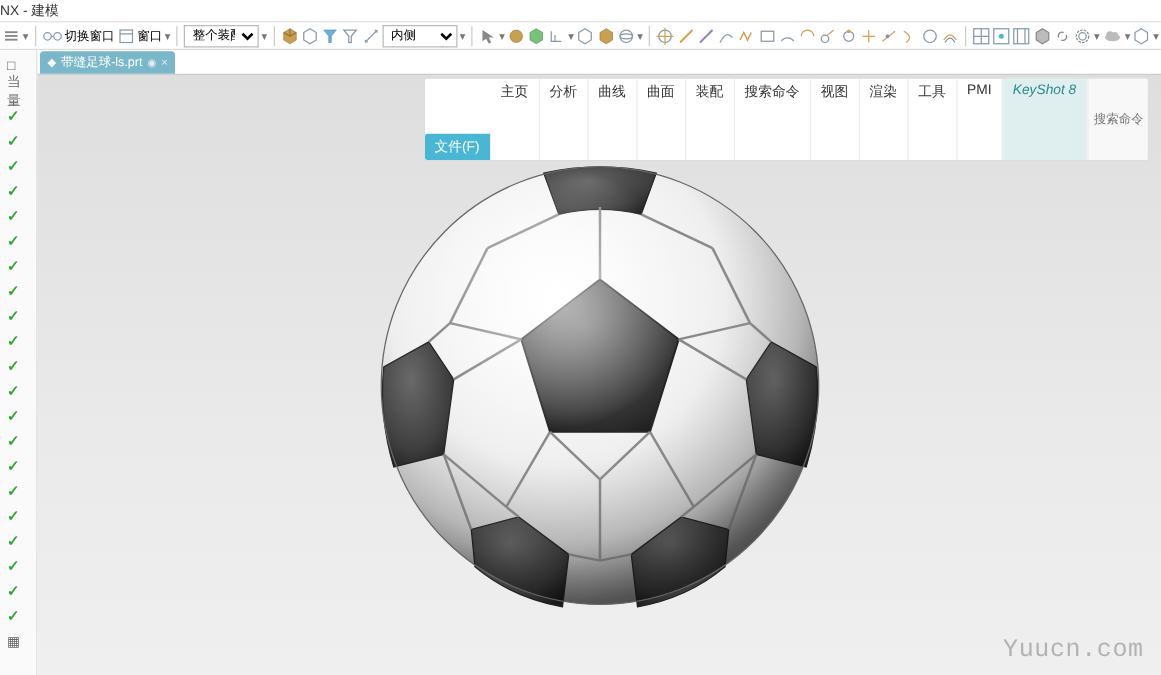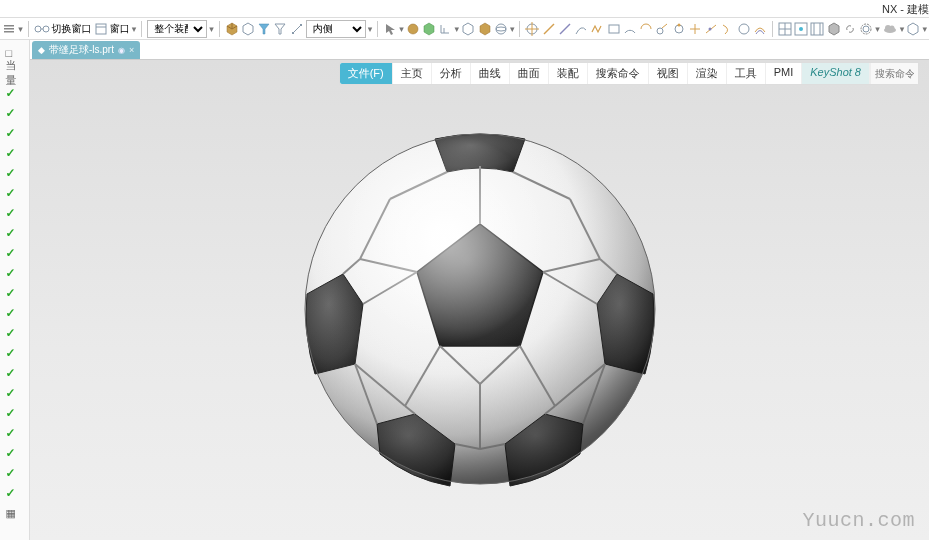--- a/index.html
+++ b/index.html
@@ -1,18 +1,18 @@
 <!DOCTYPE html>
 <html><head>
 <meta charset="utf-8">
 <style>
 * { margin: 0; padding: 0; box-sizing: border-box; font-family: "Microsoft YaHei", Arial, sans-serif; }
 body { width: 929px; height: 540px; overflow: hidden; background: #f0f0f0; font-size: 11px; }
 
-.titlebar { height: 18px; background: #fff; border-bottom: 1px solid #ddd; text-align: right; line-height: 18px; font-size: 11px; color: #333; }
+.titlebar { height: 18px; background: #fff; border-bottom: 1px solid #ddd; text-align: left; line-height: 18px; font-size: 11px; color: #333; }
 
 .toolbar1 { height: 22px; background: #fff; border-bottom: 1px solid #ddd; display: flex; align-items: center; padding: 0 2px; gap: 2px; }
 .toolbar1 .icon-btn { width: 18px; height: 18px; display: inline-flex; align-items: center; justify-content: center; cursor: pointer; border-radius: 2px; }
 .toolbar1 .sep { width: 1px; height: 16px; background: #ccc; margin: 0 3px; }
 .toolbar1 .dropdown { height: 18px; border: 1px solid #bbb; font-size: 10px; padding: 0 2px; background: #fff; min-width: 60px; }
 .toolbar1 label { font-size: 10px; white-space: nowrap; }
 
 .main-area { display: flex; height: 500px; }
 
 .left-panel { width: 30px; background: #fafafa; border-right: 1px solid #ddd; display: flex; flex-direction: column; align-items: center; padding-top: 4px; gap: 2px; }
@@ -24,21 +24,21 @@
 
 .tab-bar { height: 20px; background: #fff; border-bottom: 1px solid #ccc; display: flex; align-items: flex-end; padding-left: 2px; }
 .file-tab { background: #7ab8c9; color: #fff; font-size: 10px; padding: 2px 6px; border-radius: 3px 3px 0 0; display: flex; align-items: center; gap: 4px; }
 .file-tab .tab-icon { font-size: 9px; }
 .file-tab .close-x { font-size: 9px; cursor: pointer; opacity: 0.8; }
 .file-tab .pin { font-size: 8px; color: #eef; }
 
 .ribbon-tabs { position: absolute; top: 22px; right: 10px; display: flex; gap: 0; z-index: 10; background: #fff; border: 1px solid #ddd; border-radius: 2px; }
 .ribbon-tab { padding: 3px 8px; font-size: 11px; color: #333; cursor: pointer; border-right: 1px solid #eee; }
 .ribbon-tab:last-child { border-right: none; }
-.ribbon-tab.active { background: #49b7d4; color: #fff; border-radius: 2px 0 0 2px; }
+.ribbon-tab.active { background: #49b7d4; color: #fff; border-radius: 2px 0 0 2px; margin-top: 44px; }
 .ribbon-tab.special { background: #dfefef; color: #2a8a8a; font-style: italic; }
 .ribbon-search { width: 48px; padding: 2px 4px; font-size: 10px; border: none; border-left: 1px solid #eee; background: #f8f8f8; color: #aaa; }
 
 .viewport { flex: 1; background: linear-gradient(180deg, #dedede 0%, #e4e4e4 30%, #eaeaea 60%, #efefef 100%); position: relative; overflow: hidden; }
 
 .soccer-ball { position: absolute; left: 50%; top: 52%; transform: translate(-50%, -50%); }
 
 .watermark { position: absolute; bottom: 8px; right: 14px; font-size: 20px; color: #999; font-family: Liberation Mono, monospace; opacity: 0.7; letter-spacing: 0.5px; }
 
 svg .icon-shape { fill: none; stroke: #8899aa; stroke-width: 1; }

